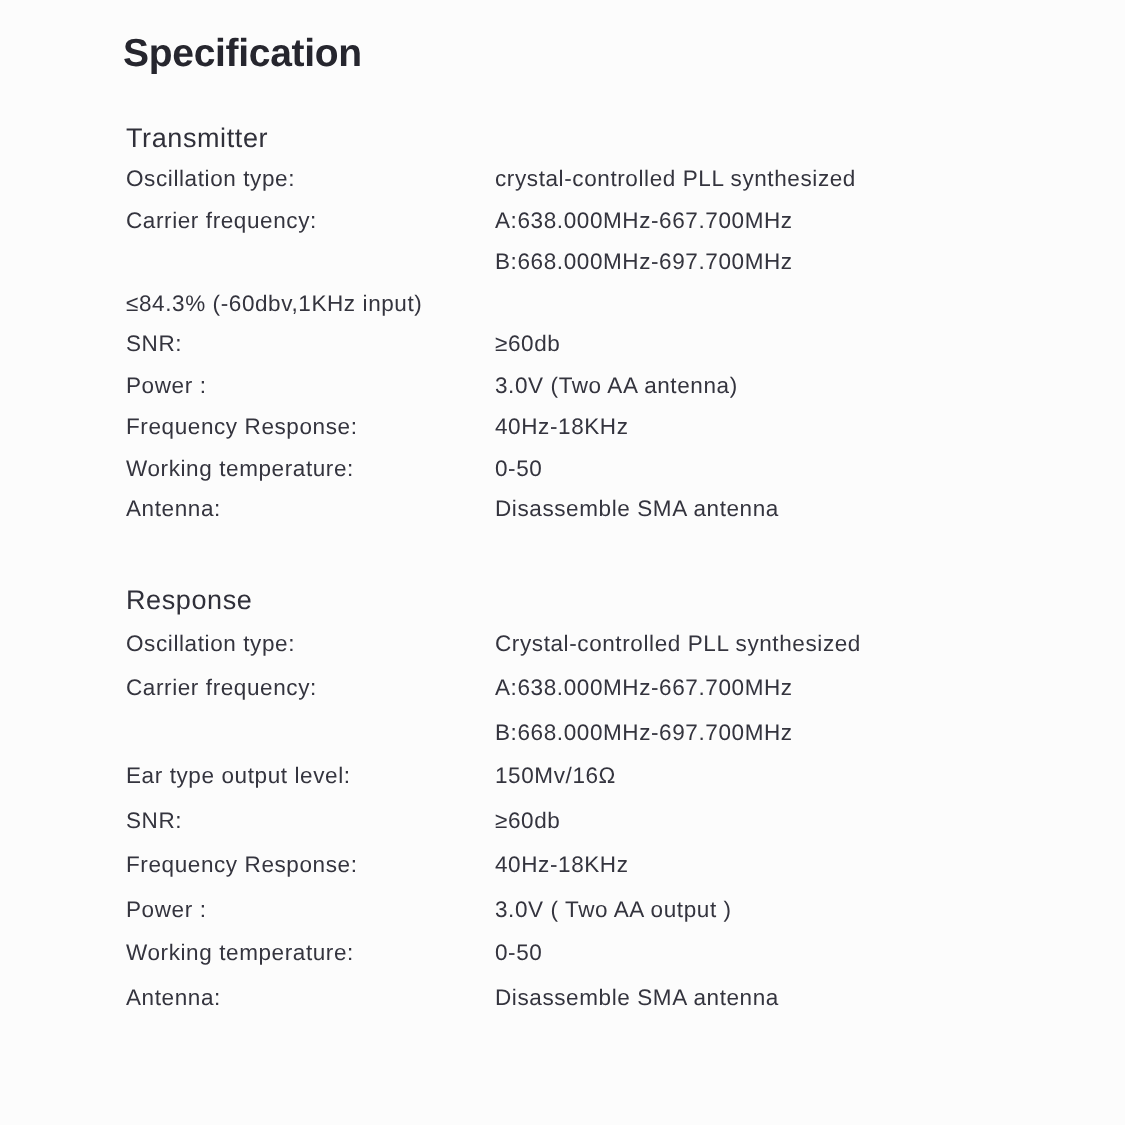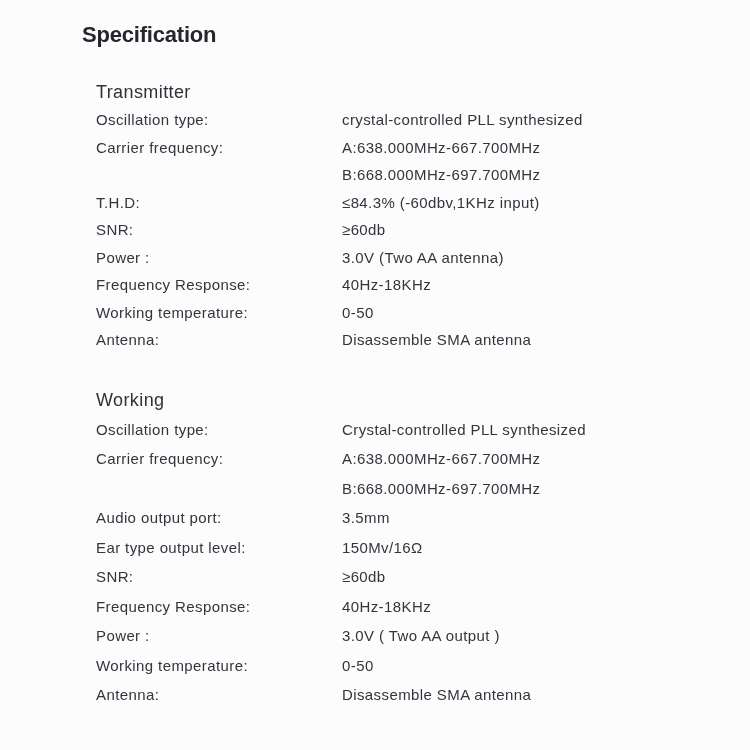--- a/index.html
+++ b/index.html
@@ -17,28 +17,28 @@
     width: 750px;
     height: 750px;
     box-sizing: border-box;
     background: #fcfcfc;
     padding: 18px 30px 0 84px;
     font-family: "Liberation Sans", "DejaVu Sans", sans-serif;
     color: #34343e;
   }
   .title {
     margin: 0 0 26px -2px;
-    font-size: 22px;
+    font-size: 26px;
     line-height: 34px;
     font-weight: bold;
     letter-spacing: -0.2px;
     color: #26262e;
   }
   .spec-section {
-    margin: 12px;
+    margin: 0;
   }
   .section-heading {
     margin: 0;
     font-size: 18px;
     font-weight: 400;
     letter-spacing: 0.4px;
     line-height: 28px;
     color: #30303a;
   }
   .rows {
@@ -84,21 +84,20 @@
 
   <div class="row">
     <span class="label">Carrier frequency:</span>
     <span class="values">
               <div class="value-line">A:638.000MHz-667.700MHz</div>
               <div class="value-line">B:668.000MHz-697.700MHz</div>
             </span>
   </div>
 
   <div class="row">
-    <span class="label">T.H.D:</span>
     <span class="values">
               <div class="value-line">≤84.3% (-60dbv,1KHz input)</div>
             </span>
   </div>
 
   <div class="row">
     <span class="label">SNR:</span>
     <span class="values">
               <div class="value-line">≥60db</div>
             </span>
@@ -128,43 +127,37 @@
   <div class="row">
     <span class="label">Antenna:</span>
     <span class="values">
               <div class="value-line">Disassemble SMA antenna</div>
             </span>
   </div>
 </div>
   </section>
 
   <section class="spec-section section-1">
-    <h2 class="section-heading">Working</h2>
+    <h2 class="section-heading">Response</h2>
     <div class="rows">
   <div class="row">
     <span class="label">Oscillation type:</span>
     <span class="values">
               <div class="value-line">Crystal-controlled PLL synthesized</div>
             </span>
   </div>
 
   <div class="row">
     <span class="label">Carrier frequency:</span>
     <span class="values">
               <div class="value-line">A:638.000MHz-667.700MHz</div>
               <div class="value-line">B:668.000MHz-697.700MHz</div>
             </span>
   </div>
 
-  <div class="row">
-    <span class="label">Audio output port:</span>
-    <span class="values">
-              <div class="value-line">3.5mm</div>
-            </span>
-  </div>
 
   <div class="row">
     <span class="label">Ear type output level:</span>
     <span class="values">
               <div class="value-line">150Mv/16Ω</div>
             </span>
   </div>
 
   <div class="row">
     <span class="label">SNR:</span>

